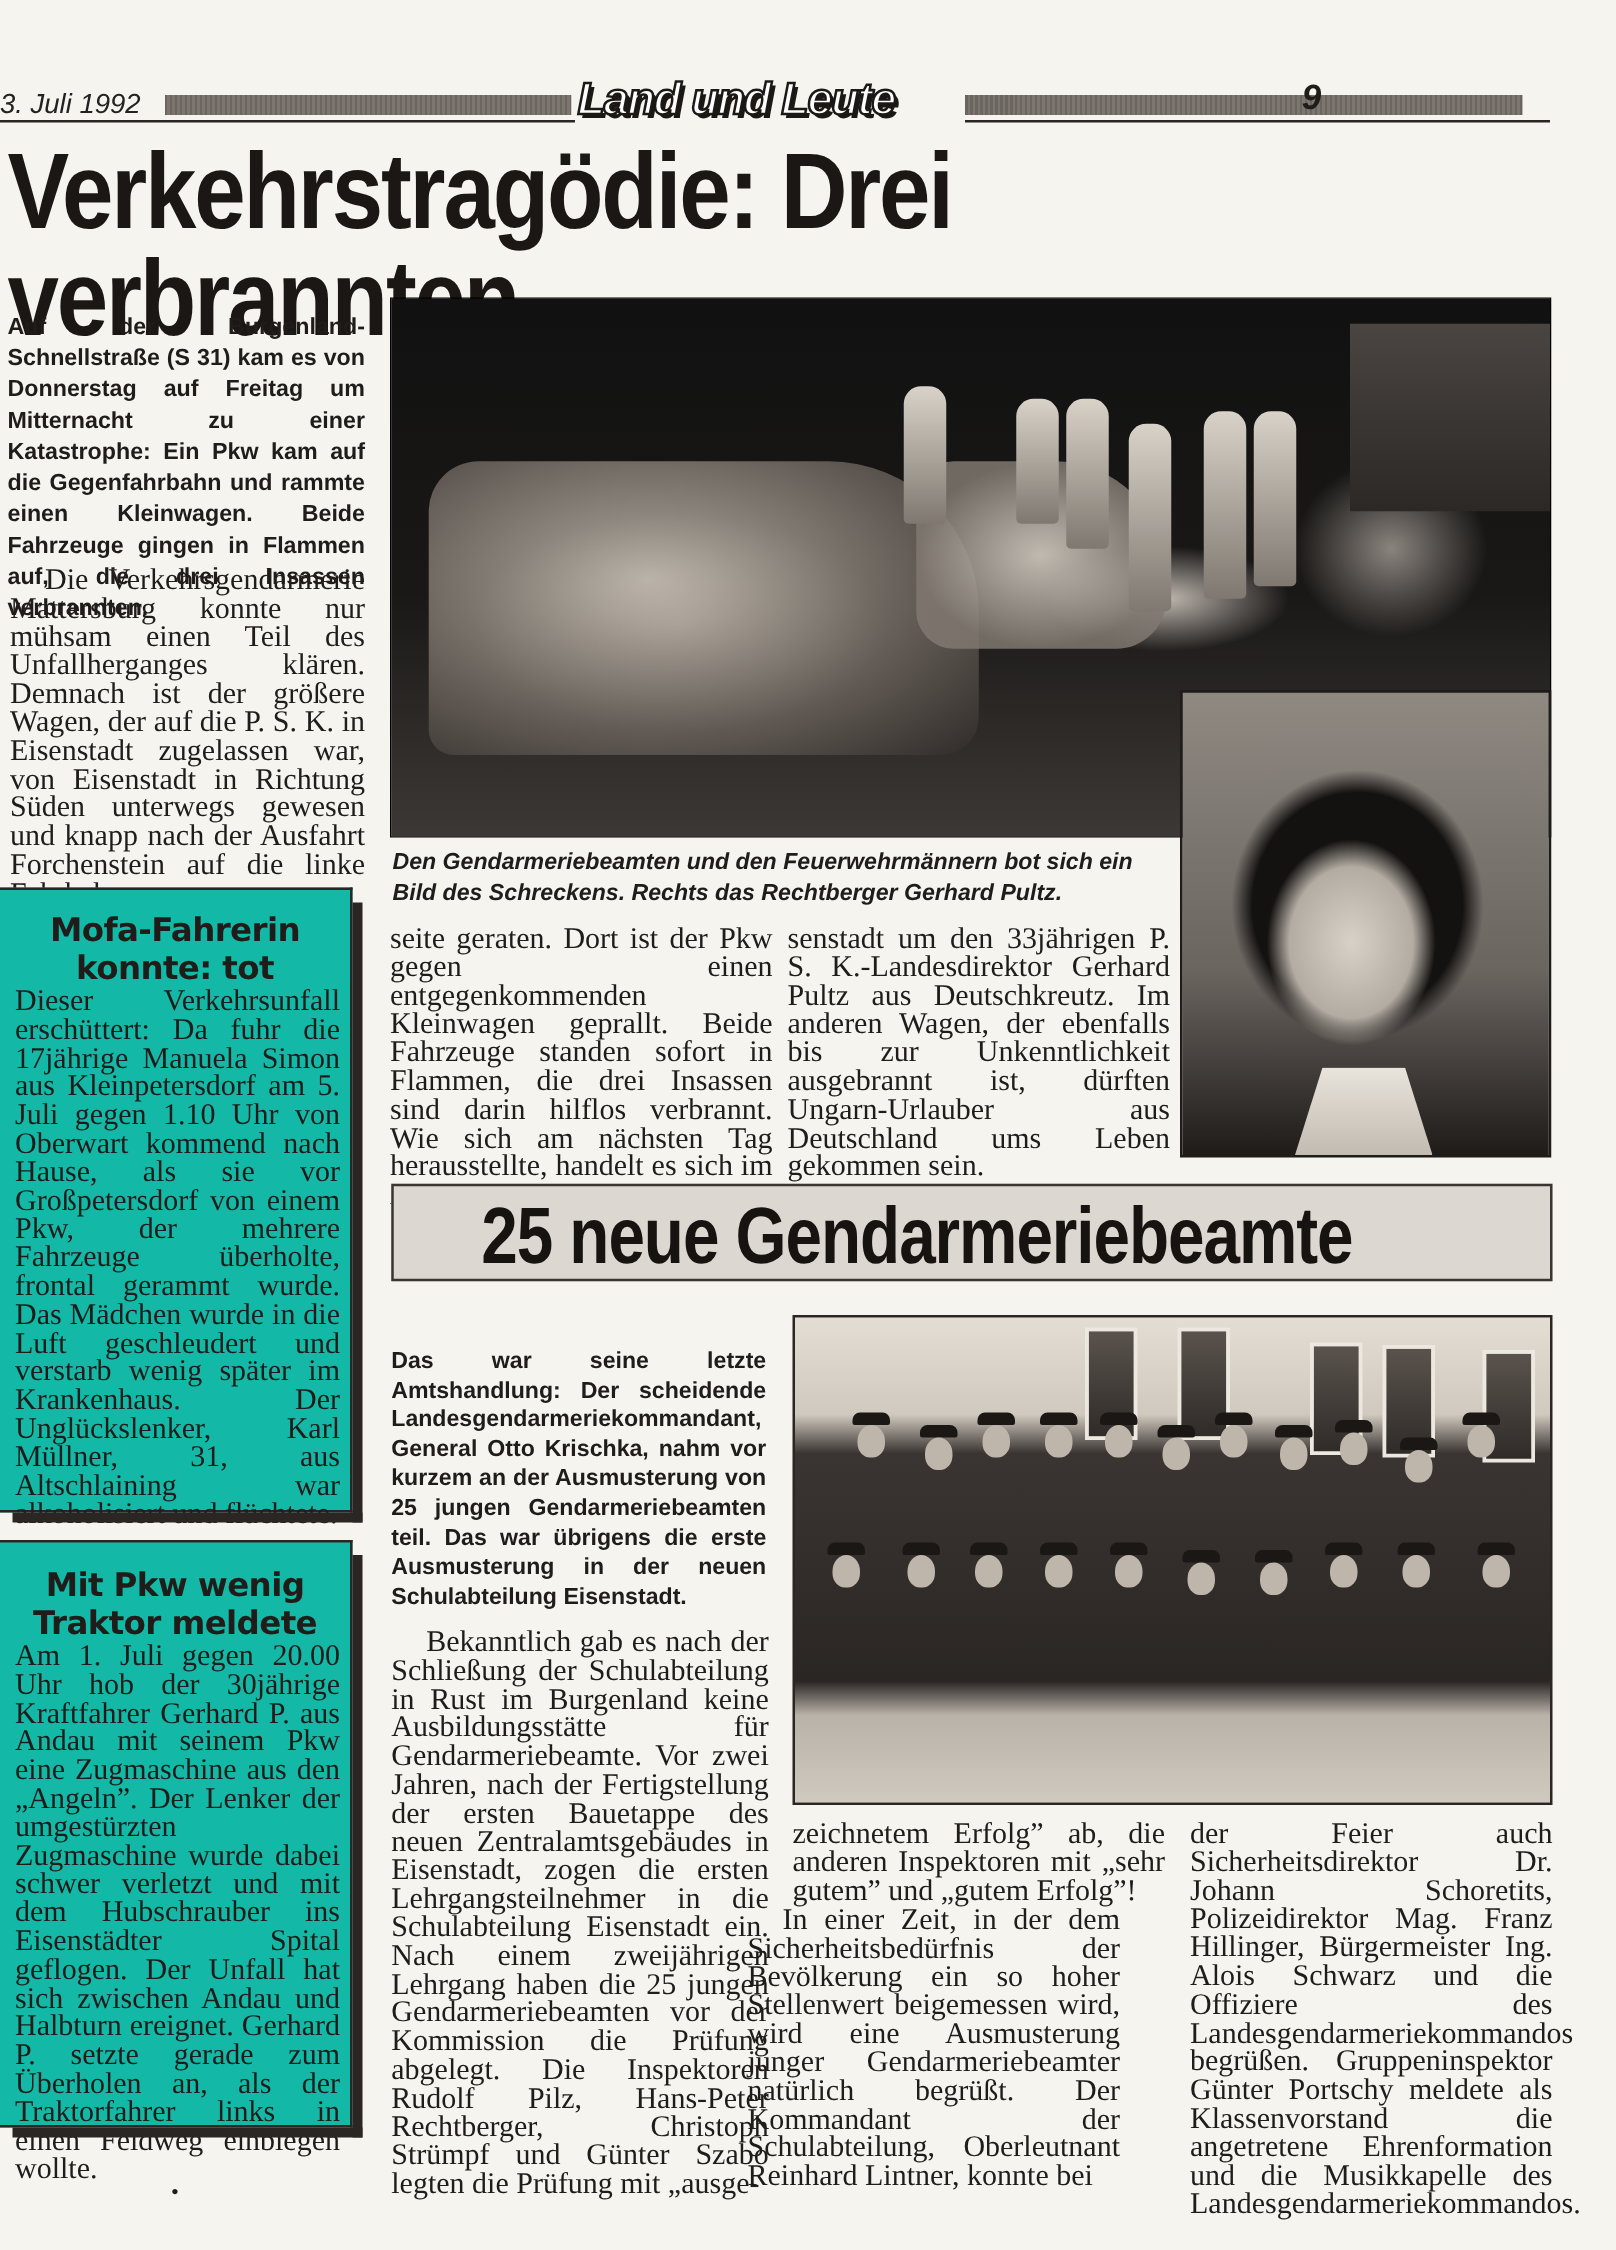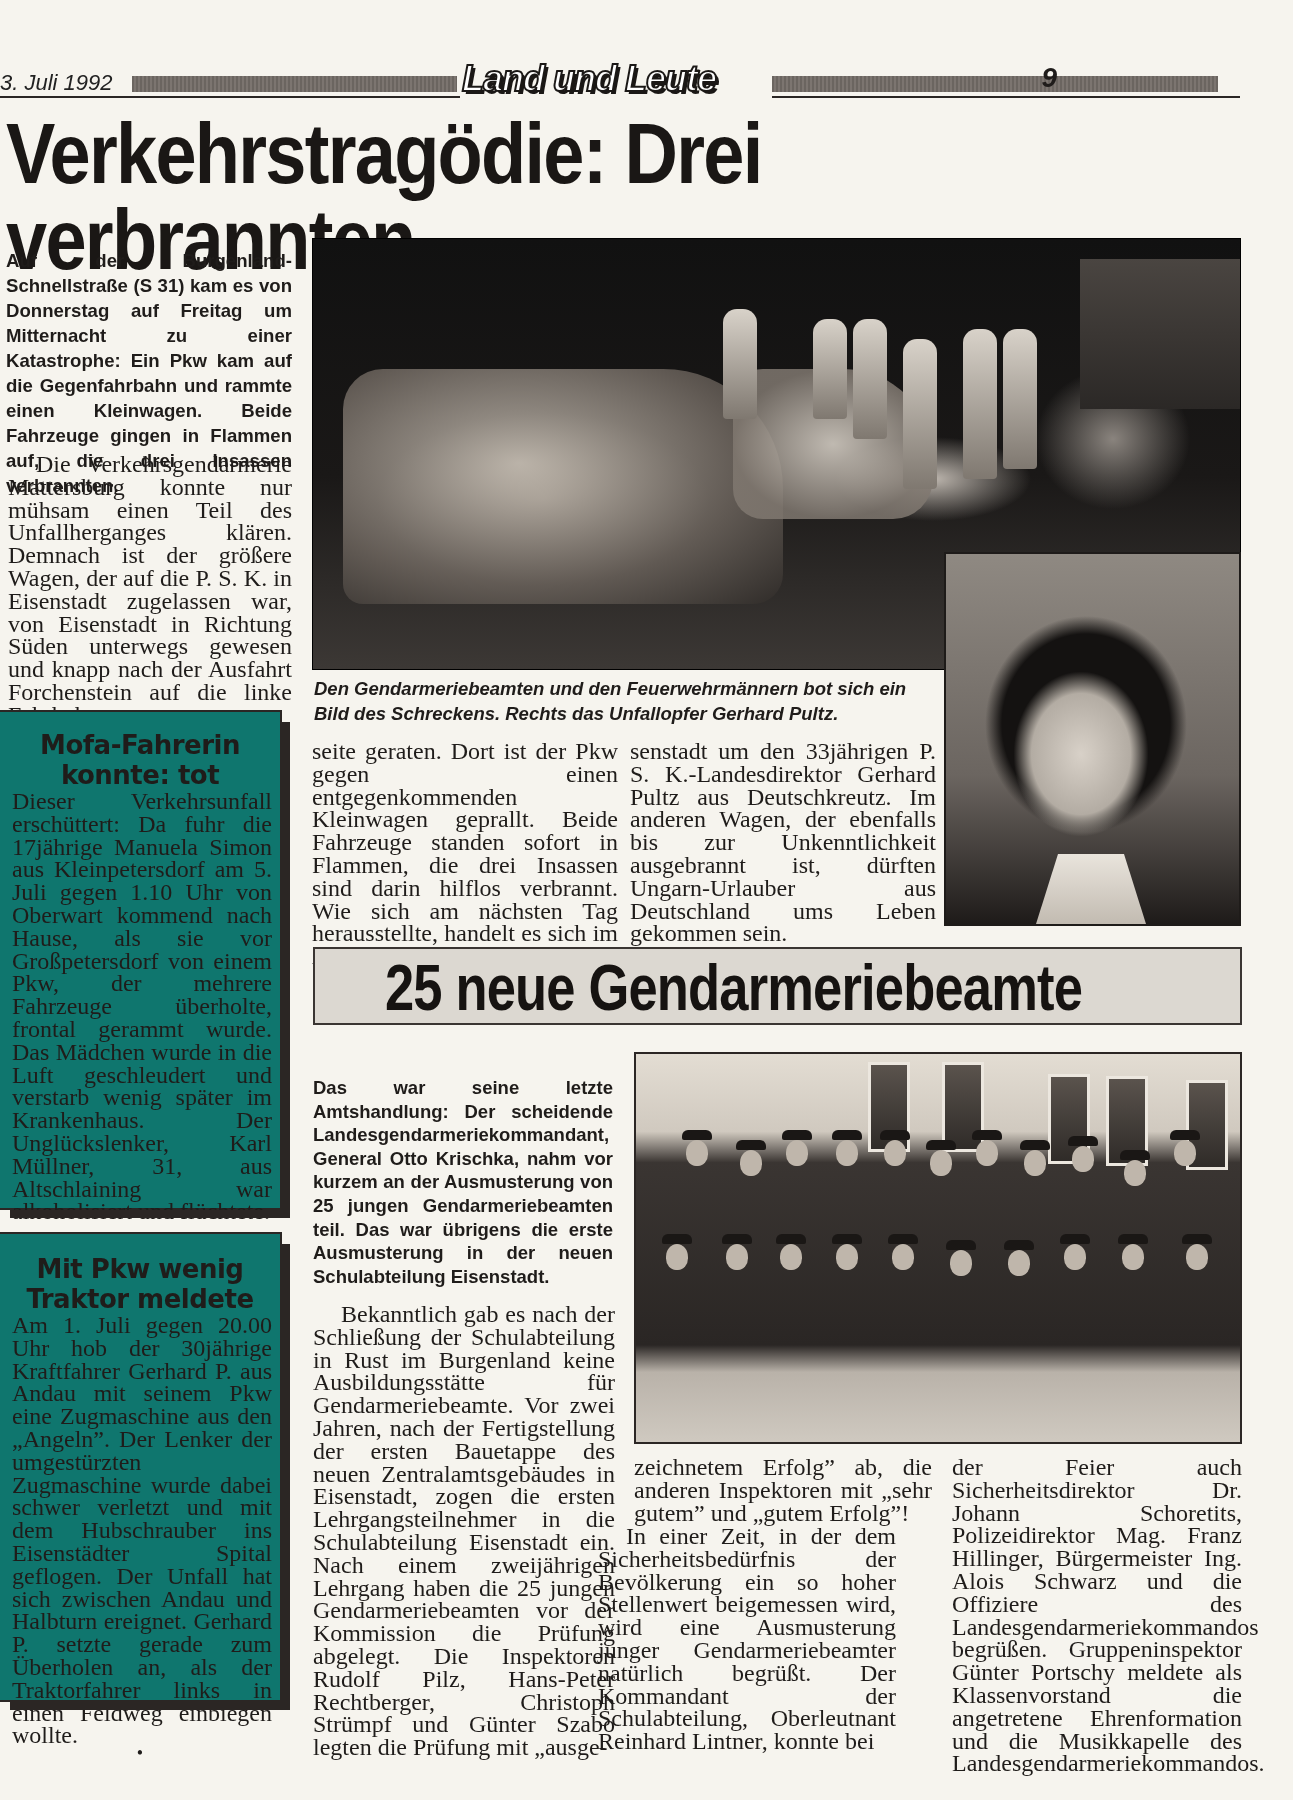--- a/index.html
+++ b/index.html
@@ -44,21 +44,21 @@
   .portrait { left: 944px; top: 552px; width: 297px; height: 374px; border: 2px solid #1e1b19;
     background: radial-gradient(ellipse 90px 110px at 135px 200px,#d8d1c8 0%,#b3aca3 55%,transparent 75%),
       radial-gradient(ellipse 140px 150px at 140px 170px,#141211 0%,#141211 60%,transparent 72%),
       linear-gradient(180deg,#8f8982 0%,#6b6560 60%,#1e1b19 100%); overflow:hidden; }
   .portrait .collar { position:absolute; left: 90px; bottom: 0; width: 110px; height: 70px;
     background: linear-gradient(180deg,#e9e4dc,#c2bbb1); clip-path: polygon(20% 0,80% 0,100% 100%,0 100%); }
   .caption { left: 314px; top: 676px; width: 630px; font: italic bold 18.5px "Liberation Sans", sans-serif; line-height: 25px; }
   .col2 { left: 312px; top: 740px; width: 306px; }
   .col3 { left: 630px; top: 740px; width: 306px; }
   
-  .box { border: 2px solid #2b2624; border-left: none; background:#0f766e; }
+  .box { border: 2px solid #2b2624; border-left: none; background:#14b8a6; }
   .box-shadow { background:#2b2624; }
   .box1 { left: 0; top: 710px; width: 282px; height: 500px; }
   .box1-sh { left: 282px; top: 722px; width: 8px; height: 496px; }
   .box1-shb { left: 10px; top: 1210px; width: 280px; height: 8px; }
   .box2 { left: 0; top: 1232px; width: 282px; height: 470px; }
   .box2-sh { left: 282px; top: 1244px; width: 8px; height: 466px; }
   .box2-shb { left: 10px; top: 1702px; width: 280px; height: 8px; }
   .box-title { font: 900 26px "DejaVu Sans", sans-serif; text-align: center; line-height: 30px; letter-spacing: -0.5px; }
   .box-body { padding: 0 8px 0 12px; }
   .bullet { text-align:center; font-size: 18px; line-height: 12px; }
@@ -100,21 +100,21 @@
   <div class="person" style="left:410px; top:70px; height:110px;"></div>
   <div class="person" style="left:500px; top:80px; height:100px;"></div>
   <div class="person" style="left:540px; top:80px; height:120px;"></div>
   <div class="person" style="left:590px; top:100px; height:150px;"></div>
   <div class="person" style="left:650px; top:90px; height:150px;"></div>
   <div class="person" style="left:690px; top:90px; height:140px;"></div>
 </div>
 <div class="abs portrait" title="Portrait of accident victim Gerhard Pultz">
   <div class="collar"></div>
 </div>
-<p class="abs caption">Den Gendarmeriebeamten und den Feuerwehrmännern bot sich ein Bild des Schreckens. Rechts das Unfallopfer Gerhard Pultz.</p>
+<p class="abs caption">Den Gendarmeriebeamten und den Feuerwehrmännern bot sich ein Bild des Schreckens. Rechts das Rechtberger Gerhard Pultz.</p>
 <p class="abs body-txt col2">seite geraten. Dort ist der Pkw gegen einen entgegenkommenden Kleinwagen geprallt. Beide Fahrzeuge standen sofort in Flammen, die drei Insassen sind darin hilflos verbrannt. Wie sich am nächsten Tag herausstellte, handelt es sich im Auto aus Ei-</p>
 <p class="abs body-txt col3">senstadt um den 33jährigen P. S. K.-Landesdirektor Gerhard Pultz aus Deutschkreutz. Im anderen Wagen, der ebenfalls bis zur Unkenntlichkeit ausgebrannt ist, dürften Ungarn-Urlauber aus Deutschland ums Leben gekommen sein.</p>
 
 <div class="abs box box1">
   <div class="box-title" style="margin-top:18px;">Mofa-Fahrerin</div>
   <div class="box-title">konnte: tot</div>
   <p class="body-txt box-body">Dieser Verkehrsunfall erschüttert: Da fuhr die 17jährige Manuela Simon aus Kleinpetersdorf am 5. Juli gegen 1.10 Uhr von Oberwart kommend nach Hause, als sie vor Großpetersdorf von einem Pkw, der mehrere Fahrzeuge überholte, frontal gerammt wurde. Das Mädchen wurde in die Luft geschleudert und verstarb wenig später im Krankenhaus. Der Unglückslenker, Karl Müllner, 31, aus Altschlaining war alkoholisiert und flüchtete.</p>
 </div>
 <div class="abs box-shadow box1-sh"></div>
 <div class="abs box-shadow box1-shb"></div>

